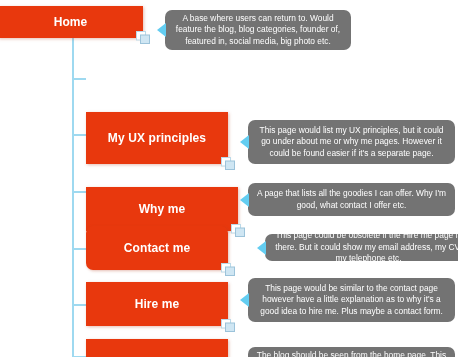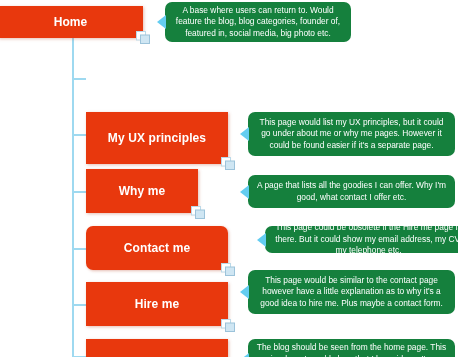--- a/index.html
+++ b/index.html
@@ -63,27 +63,28 @@
     position: absolute;
     right: -8px;
     bottom: -7px;
     width: 15px;
     height: 14px;
   }
 
   
   .callout {
     position: absolute;
-    background: #15803d;
+    background: #737373;
     border-radius: 7px;
     box-sizing: border-box;
     padding: 4px 7px;
     display: flex;
     align-items: center;
     justify-content: center;
+    margin-top: 8px;
   }
   .callout-text {
     color: #ffffff;
     font-size: 8.4px;
     line-height: 11.5px;
     text-align: center;
     font-family: "Liberation Sans", sans-serif;
   }
   .callout-tail {
     position: absolute;
@@ -133,21 +134,21 @@
         <rect x="0.5" y="0.5" width="9" height="8.5" fill="#FFFFFF" stroke="#BBD9E8" stroke-width="1"></rect>
         <rect x="4.5" y="4" width="9" height="8.5" fill="#CFE6F3" stroke="#9CC3DA" stroke-width="1"></rect>
       </svg>
     </span>
   </div>
   <div class="callout" style="left:248px; top:112px; width:207px; height:44px;">
     <span class="callout-tail"></span>
     <span class="callout-text">This page would list my UX principles, but it could go under about me or why me pages. However it could be found easier if it's a separate page.</span>
   </div>
 
-  <div class="node" style="left:86px; top:169px; width:112px; height:44px;">
+  <div class="node" style="left:86px; top:187px; width:152px; height:44px;">
     <span class="node-label">Why me</span>
     <span class="pages-icon">
       <svg width="15" height="14" viewBox="0 0 15 14">
         <rect x="0.5" y="0.5" width="9" height="8.5" fill="#FFFFFF" stroke="#BBD9E8" stroke-width="1"></rect>
         <rect x="4.5" y="4" width="9" height="8.5" fill="#CFE6F3" stroke="#9CC3DA" stroke-width="1"></rect>
       </svg>
     </span>
   </div>
   <div class="callout" style="left:248px; top:175px; width:207px; height:33px;">
     <span class="callout-tail"></span>

